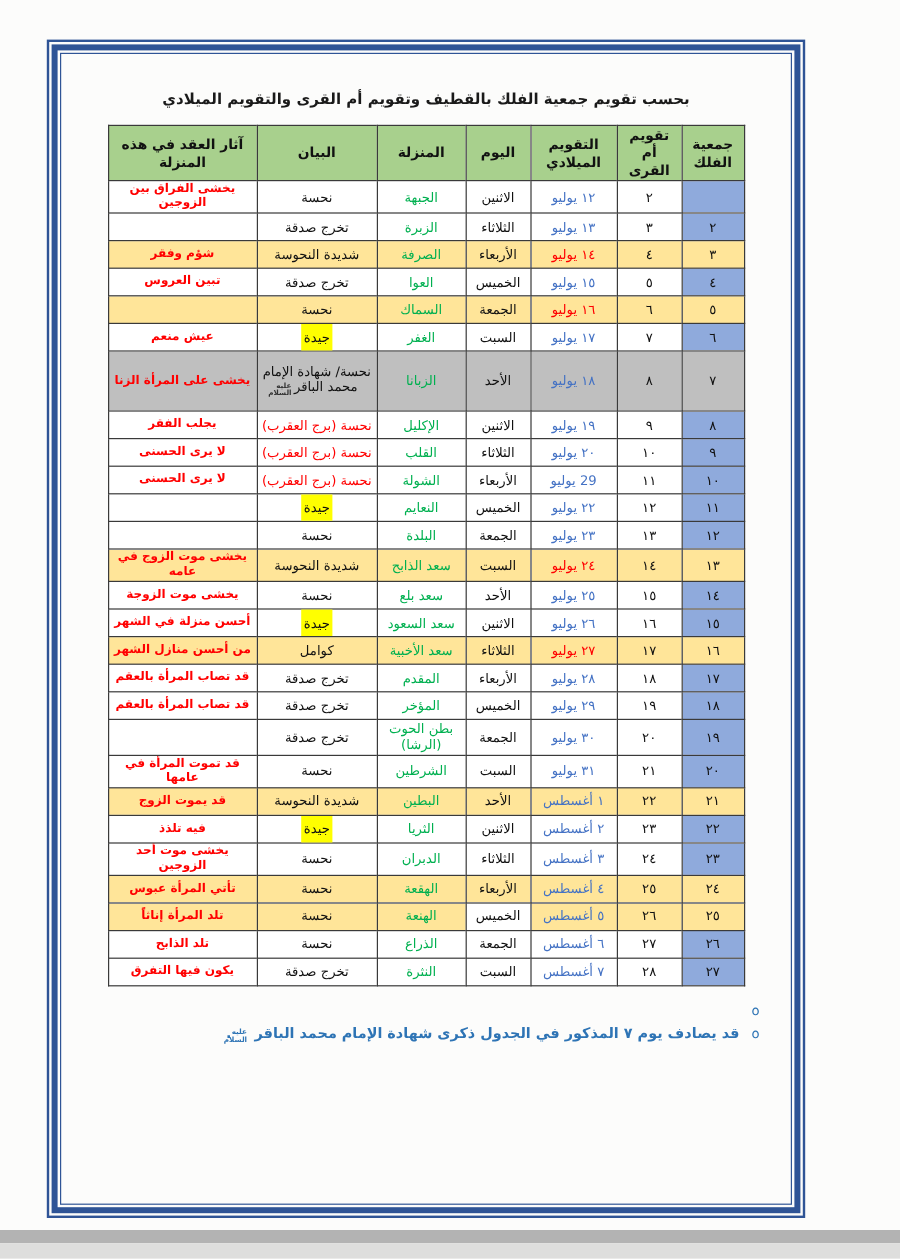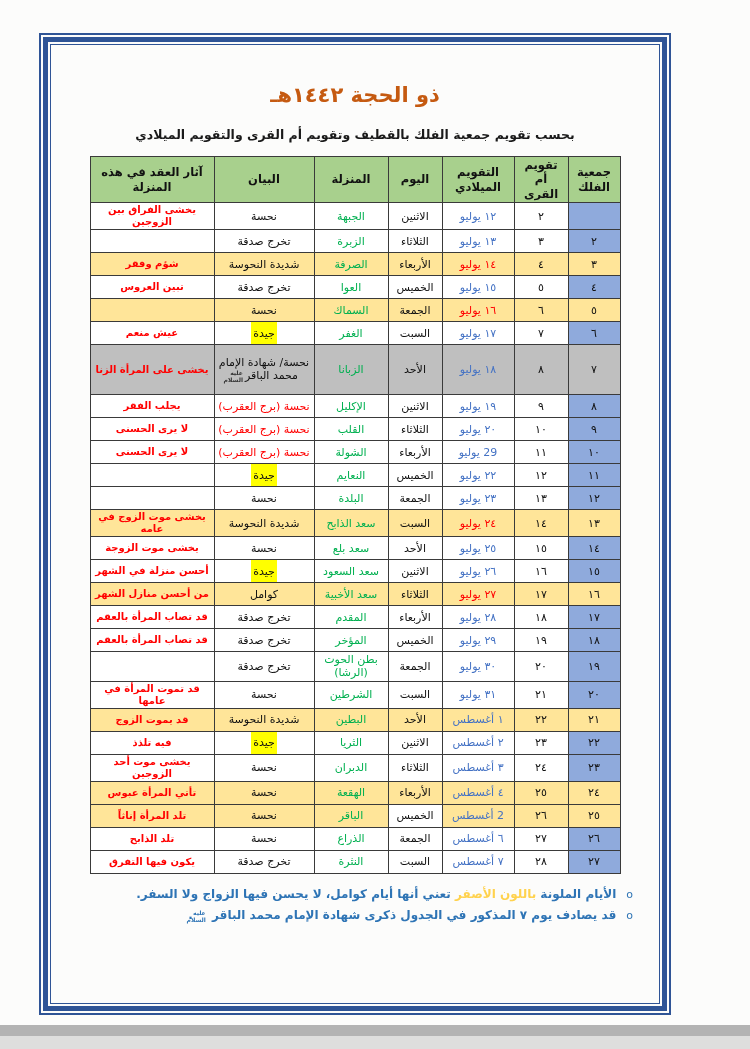--- a/index.html
+++ b/index.html
@@ -48,21 +48,20 @@
 </style>
 </head>
 <body>
 
 <div class="sheet">
   <div class="frame">
     <div class="frame-mid">
       <div class="frame-in">
         <div class="content">
 
-          <div class="title">ذو الحجة ١٤٤٢هـ</div>
           <div class="subtitle">بحسب تقويم جمعية الفلك بالقطيف وتقويم أم القرى والتقويم الميلادي</div>
 
           <table class="cal">
             <colgroup>
               <col style="width:52px">
                 <col style="width:54px">
                 <col style="width:72px">
               <col style="width:54px">
                 <col style="width:74px">
                 <col style="width:100px">
@@ -292,23 +291,23 @@
                   <td class="c-umm">٢٥</td>
                   <td class="c-greg">٤ أغسطس</td>
                   <td class="c-day">الأربعاء</td>
                   <td class="c-mansion">الهقعة</td>
                   <td class="c-bayan">نحسة</td>
                   <td class="c-athar">تأتي المرأة عبوس</td>
                 </tr>
                 <tr class="bg-yellow">
                   <td class="c-falak">٢٥</td>
                   <td class="c-umm">٢٦</td>
-                  <td class="c-greg">2 أغسطس</td>
+                  <td class="c-greg">٥ أغسطس</td>
                   <td class="c-day bg-white-force">الخميس</td>
-                  <td class="c-mansion">الباقر</td>
+                  <td class="c-mansion">الهنعة</td>
                   <td class="c-bayan">نحسة</td>
                   <td class="c-athar">تلد المرأة إناثاً</td>
                 </tr>
                 <tr class="bg-white">
                   <td class="c-falak">٢٦</td>
                   <td class="c-umm">٢٧</td>
                   <td class="c-greg">٦ أغسطس</td>
                   <td class="c-day">الجمعة</td>
                   <td class="c-mansion">الذراع</td>
                   <td class="c-bayan">نحسة</td>
@@ -322,21 +321,20 @@
                   <td class="c-mansion">النثرة</td>
                   <td class="c-bayan">تخرج صدقة</td>
                   <td class="c-athar">يكون فيها التفرق</td>
                 </tr>
               </tbody>
           </table>
 
           <div class="notes" id="notes">
               <div class="note">
                 <span class="marker">o</span>
-                <span><span>الأيام الملونة </span><span class="note-hl">باللون الأصفر</span><span> تعني أنها أيام كوامل، لا يحسن فيها الزواج ولا السفر.</span></span>
               </div>
               <div class="note">
                 <span class="marker">o</span>
                 <span><span>قد يصادف يوم ٧ المذكور في الجدول ذكرى شهادة الإمام محمد الباقر </span><span class="hon">عليه السلام</span><span>.</span></span>
               </div>
             </div>
 
 
         </div>
       </div>

